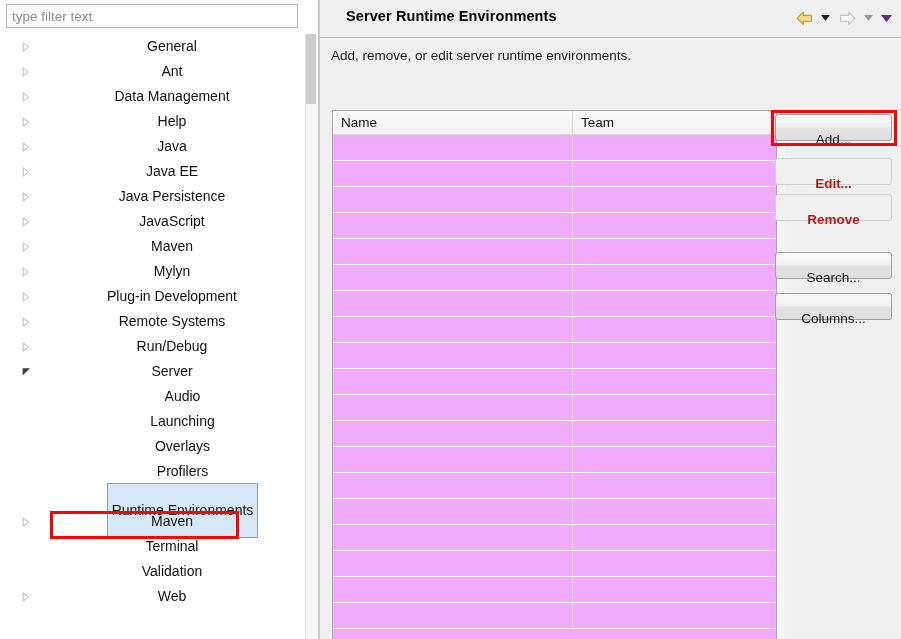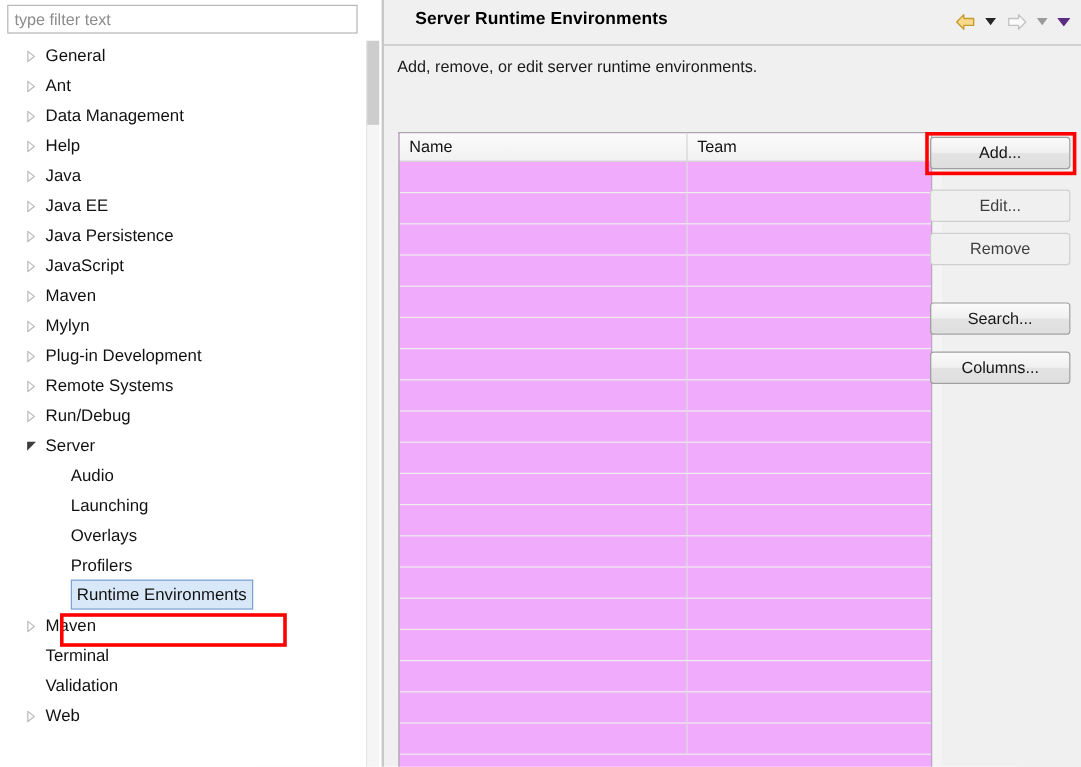--- a/index.html
+++ b/index.html
@@ -48,20 +48,21 @@
     outline: none;
   }
   #filter-input::placeholder { color: #8c8c8c; opacity: 1; }
 
   #tree {
     position: absolute;
     left: 0; top: 34px;
     width: 306px;
     height: 605px;
     overflow: hidden;
+    text-align: center;
   }
 
   .tree-row {
     position: relative;
     height: 25px;
     line-height: 25px;
     white-space: nowrap;
     font-size: 14px;
     color: #111111;
     cursor: default;
@@ -79,21 +80,21 @@
   .tree-row .tlabel {
     display: inline-block;
     padding-left: 0;
   }
   .tree-row.lvl1 .tlabel { margin-left: 38px; }
   .tree-row.lvl2 .tlabel { margin-left: 59px; }
 
   .tree-row.selected .tlabel {
     background: #d8e8f8;
     border: 1px solid #7da2ce;
-    padding: 1px 4px;
+    padding: 16px 4px;
     margin-left: 59px;
     line-height: 21px;
     height: 21px;
     position: relative;
     top: -1px;
   }
 
   
   #left-scroll-track {
     position: absolute;
@@ -243,26 +244,27 @@
     box-sizing: border-box;
     border: 1px solid #a0a0a0;
     border-radius: 3px;
     background: linear-gradient(to bottom, #fafafa 0%, #f0f0f0 48%, #e3e3e3 52%, #dedede 100%);
     font-family: "Liberation Sans", sans-serif;
     font-size: 13.5px;
     color: #151515;
     text-align: center;
     line-height: 25px;
     cursor: default;
-    padding: 0;
+    padding: 12px;
   }
   .ebtn.disabled {
-    color: #404040;
+    color: #b91c1c;
     border-color: #cfcfcf;
     background: #f0f0f0;
+    font-weight: bold;
   }
 
   
   .annot {
     position: absolute;
     border: 3px solid #ff0000;
     box-sizing: border-box;
     pointer-events: none;
   }
 </style>

